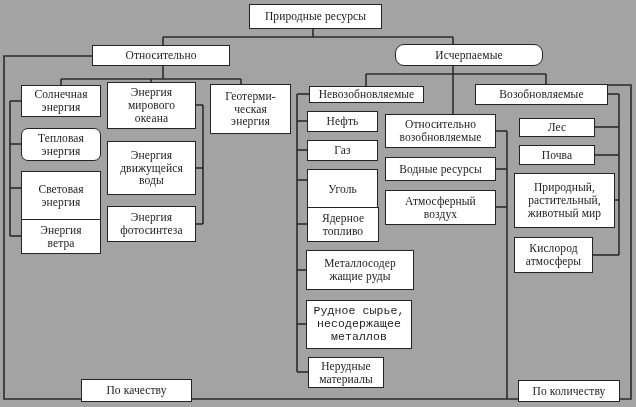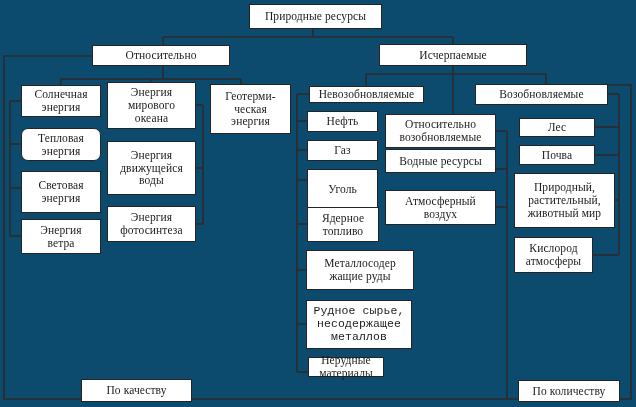--- a/index.html
+++ b/index.html
@@ -4,21 +4,21 @@
 <style>
   html, body {
     margin: 0;
     padding: 0;
     background: #ffffff;
   }
   #diagram {
     position: relative;
     width: 636px;
     height: 407px;
-    background: #0c4a6e;
+    background: #a3a3a3;
     font-family: "Liberation Serif", "DejaVu Serif", serif;
     overflow: hidden;
   }
   #wires {
     position: absolute;
     left: 0;
     top: 0;
     width: 636px;
     height: 407px;
   }
@@ -80,26 +80,26 @@
       <polyline points="496,207 507,207" fill="none" stroke="#2b2b2b" stroke-width="1.6"></polyline>
       <polyline points="608,94 619,94" fill="none" stroke="#2b2b2b" stroke-width="1.6"></polyline>
       <polyline points="619,94 619,255" fill="none" stroke="#2b2b2b" stroke-width="1.6"></polyline>
       <polyline points="595,127 619,127" fill="none" stroke="#2b2b2b" stroke-width="1.6"></polyline>
       <polyline points="595,155 619,155" fill="none" stroke="#2b2b2b" stroke-width="1.6"></polyline>
       <polyline points="615,200 619,200" fill="none" stroke="#2b2b2b" stroke-width="1.6"></polyline>
       <polyline points="593,255 619,255" fill="none" stroke="#2b2b2b" stroke-width="1.6"></polyline>
     </svg>
 <div class="node" style="left: 249px; top: 4px; width: 133px; height: 25px;">Природные ресурсы</div>
     <div class="node" style="left: 92px; top: 45px; width: 138px; height: 21px;">Относительно</div>
-    <div class="node" style="left: 379px; top: 44px; width: 148px; height: 22px;">Исчерпаемые</div>
+    <div class="node" style="left: 395px; top: 44px; width: 148px; height: 22px; border-radius: 9px;">Исчерпаемые</div>
     <div class="node" style="left: 21px; top: 85px; width: 80px; height: 32px;">Солнечная
 энергия</div>
     <div class="node" style="left: 21px; top: 128px; width: 80px; height: 33px; border-radius: 7px;">Тепловая
 энергия</div>
-    <div class="node" style="left: 21px; top: 171px; width: 80px; height: 42px;">Световая
+    <div class="node" style="left: 21px; top: 171px; width: 80px; height: 49px;">Световая
 энергия</div>
     <div class="node" style="left: 21px; top: 219px; width: 80px; height: 35px;">Энергия
 ветра</div>
     <div class="node" style="left: 107px; top: 82px; width: 89px; height: 47px;">Энергия
 мирового
 океана</div>
     <div class="node" style="left: 107px; top: 141px; width: 89px; height: 54px;">Энергия
 движущейся
 воды</div>
     <div class="node" style="left: 107px; top: 206px; width: 89px; height: 36px;">Энергия
@@ -111,25 +111,25 @@
     <div class="node" style="left: 307px; top: 111px; width: 71px; height: 21px;">Нефть</div>
     <div class="node" style="left: 307px; top: 140px; width: 71px; height: 21px;">Газ</div>
     <div class="node" style="left: 307px; top: 169px; width: 71px; height: 40px;">Уголь</div>
     <div class="node" style="left: 307px; top: 207px; width: 72px; height: 35px;">Ядерное
 топливо</div>
     <div class="node" style="left: 306px; top: 250px; width: 108px; height: 40px;">Металлосодер
 жащие руды</div>
     <div class="node" style="left: 306px; top: 300px; width: 106px; height: 49px; font-family: Liberation Mono, monospace;">Рудное сырье,
 несодержащее
 металлов</div>
-    <div class="node" style="left: 308px; top: 357px; width: 76px; height: 20px;">Нерудные
+    <div class="node" style="left: 308px; top: 357px; width: 76px; height: 31px;">Нерудные
 материалы</div>
     <div class="node" style="left: 385px; top: 114px; width: 111px; height: 34px;">Относительно
 возобновляемые</div>
-    <div class="node" style="left: 385px; top: 149px; width: 111px; height: 24px;">Водные ресурсы</div>
+    <div class="node" style="left: 385px; top: 157px; width: 111px; height: 24px;">Водные ресурсы</div>
     <div class="node" style="left: 385px; top: 190px; width: 111px; height: 35px;">Атмосферный
 воздух</div>
     <div class="node" style="left: 475px; top: 84px; width: 133px; height: 21px;">Возобновляемые</div>
     <div class="node" style="left: 519px; top: 118px; width: 76px; height: 19px;">Лес</div>
     <div class="node" style="left: 519px; top: 145px; width: 76px; height: 20px;">Почва</div>
     <div class="node" style="left: 514px; top: 173px; width: 101px; height: 55px;">Природный,
 растительный,
 животный мир</div>
     <div class="node" style="left: 514px; top: 237px; width: 79px; height: 36px;">Кислород
 атмосферы</div>

